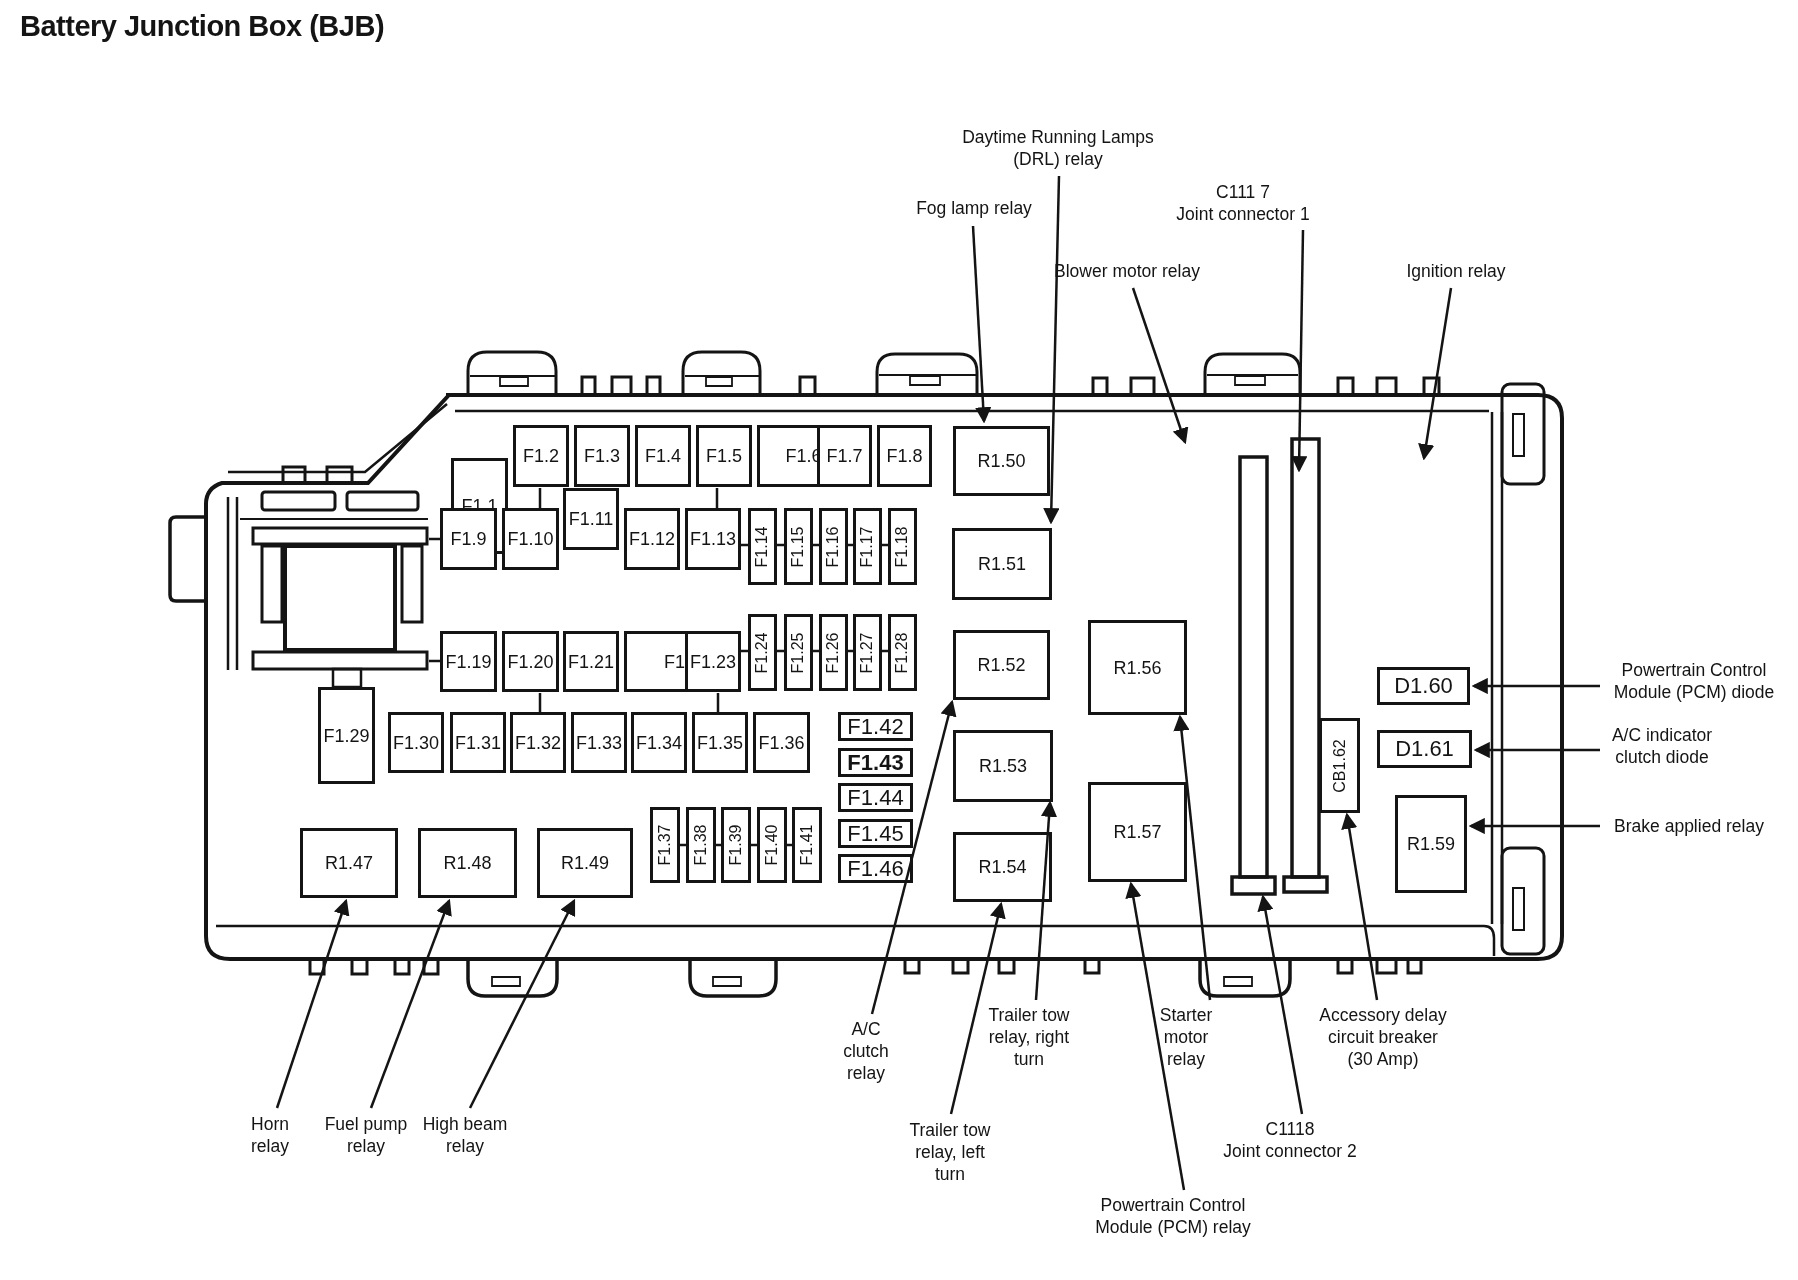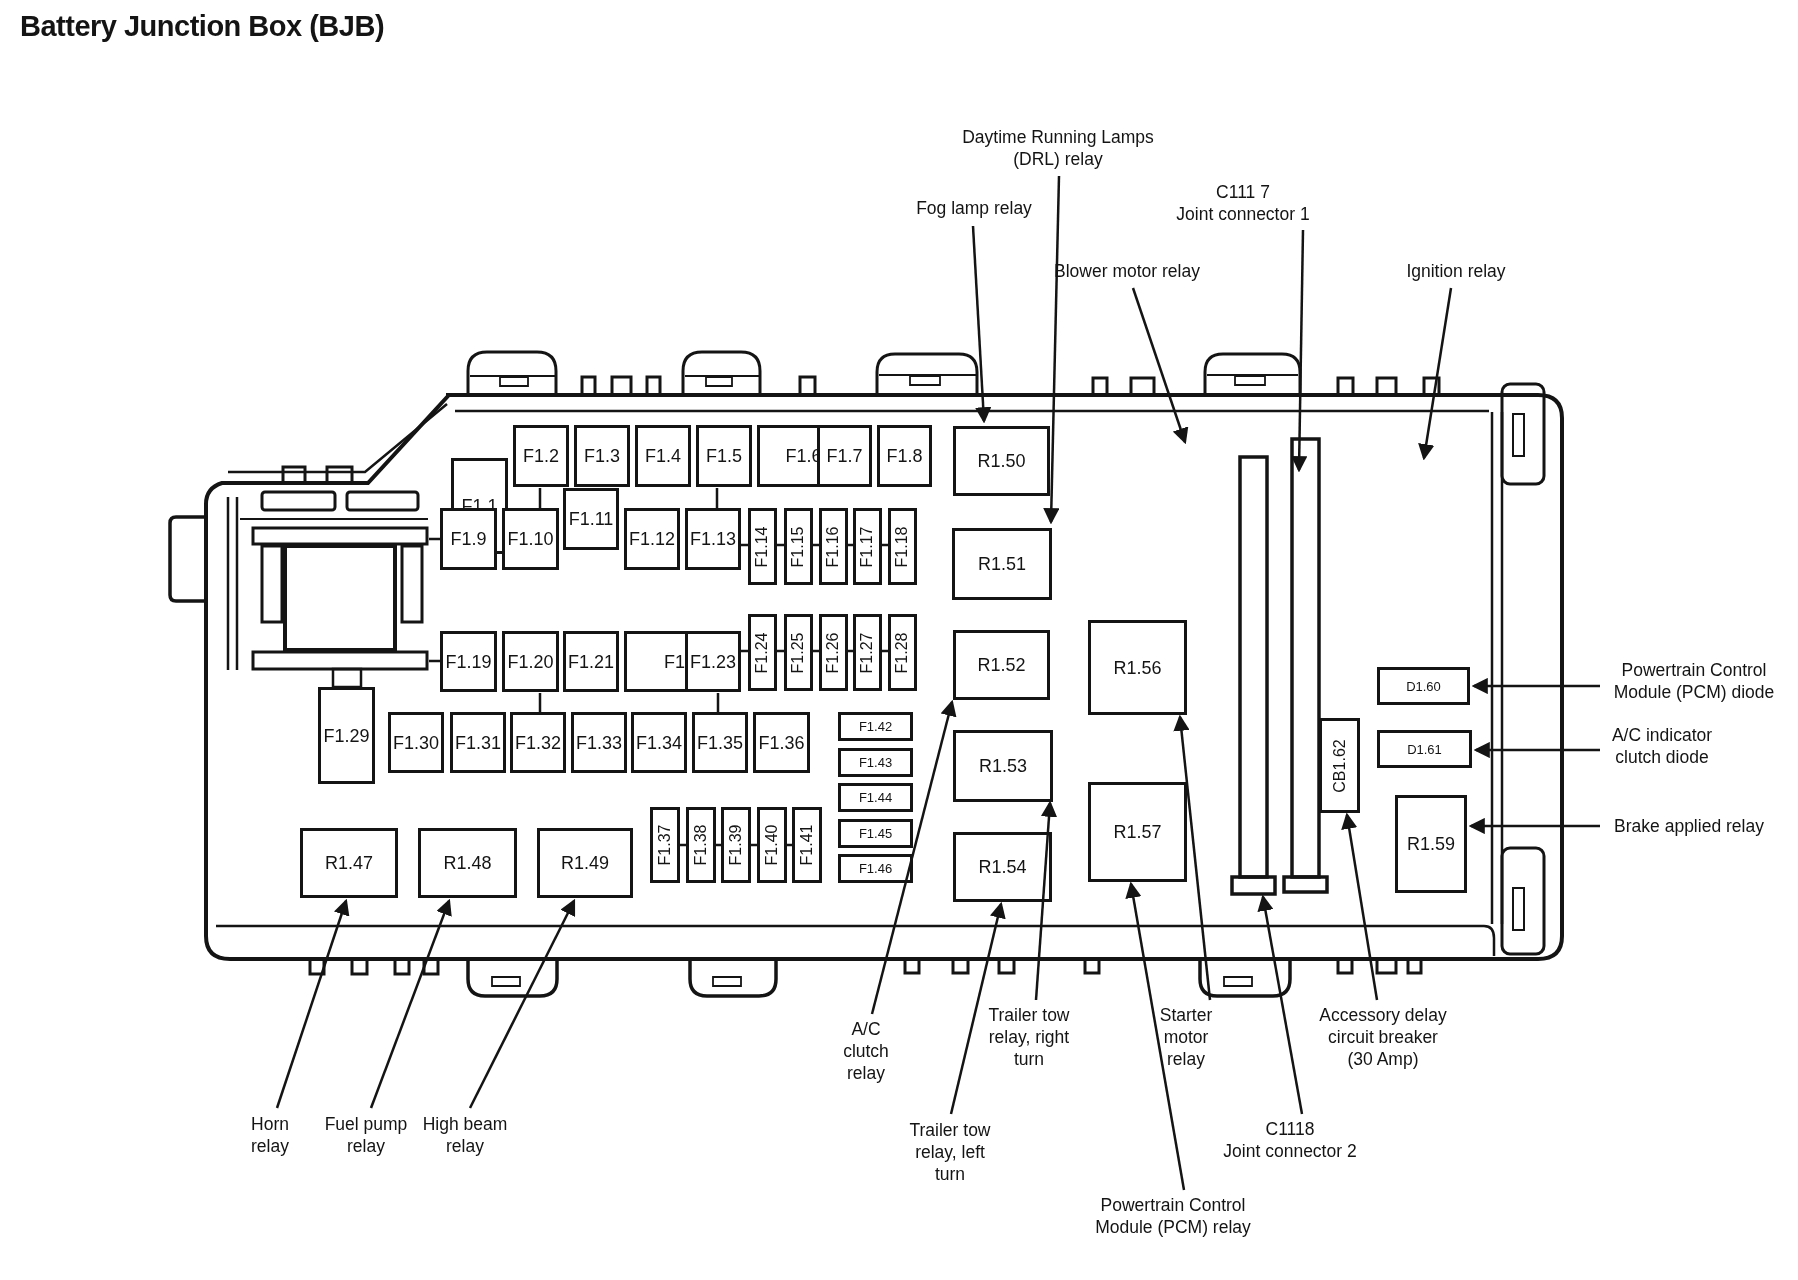--- a/index.html
+++ b/index.html
@@ -11,21 +11,21 @@
     position:absolute;left:20px;top:10px;font-size:29px;font-weight:bold;letter-spacing:-0.5px;
   }
   svg.layer{position:absolute;left:0;top:0;pointer-events:none;}
   #decor{z-index:1;}
   #leaders{z-index:5;}
   .comp{
     position:absolute;z-index:2;border:3px solid #141414;background:#ffffff;
     display:flex;align-items:center;justify-content:center;
     font-size:18px;line-height:1;white-space:nowrap;
   }
-  .comp.small{font-size:13px;}
+  .comp.small{font-size:22px;}
   .comp.rot span{transform:rotate(-90deg);white-space:nowrap;font-size:16px;}
   .callout{
     position:absolute;z-index:6;transform:translateX(-50%);text-align:center;
     font-size:17.5px;line-height:22px;white-space:nowrap;
   }
 </style>
 </head>
 <body>
 
 <div class="page" id="canvas">
@@ -240,21 +240,21 @@
     </div>
     <div class="comp rot" style="left: 757px; top: 807px; width: 24px; height: 70px;">
       <span>F1.40</span>
     </div>
     <div class="comp rot" style="left: 792px; top: 807px; width: 24px; height: 70px;">
       <span>F1.41</span>
     </div>
     <div class="comp small" style="left: 838px; top: 712px; width: 69px; height: 23px;">
       <span>F1.42</span>
     </div>
-    <div class="comp small" style="left: 838px; top: 748px; width: 69px; height: 23px;">
+    <div class="comp small" style="left: 838px; top: 748px; width: 69px; height: 23px; font-weight: bold;">
       <span>F1.43</span>
     </div>
     <div class="comp small" style="left: 838px; top: 783px; width: 69px; height: 23px;">
       <span>F1.44</span>
     </div>
     <div class="comp small" style="left: 838px; top: 819px; width: 69px; height: 23px;">
       <span>F1.45</span>
     </div>
     <div class="comp small" style="left: 838px; top: 854px; width: 69px; height: 23px;">
       <span>F1.46</span>

